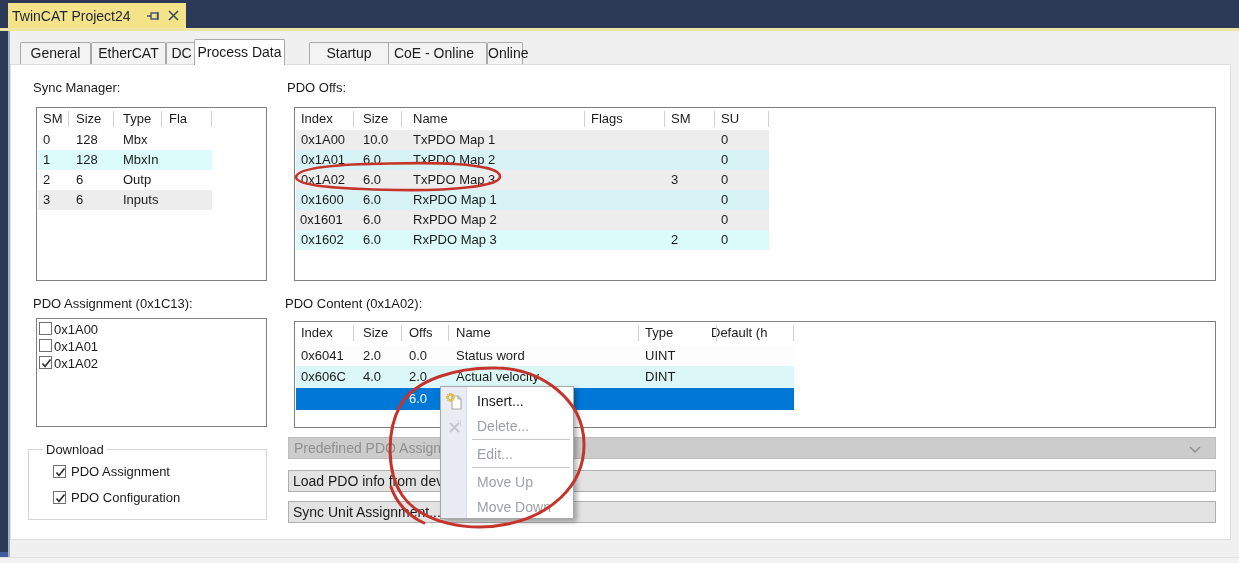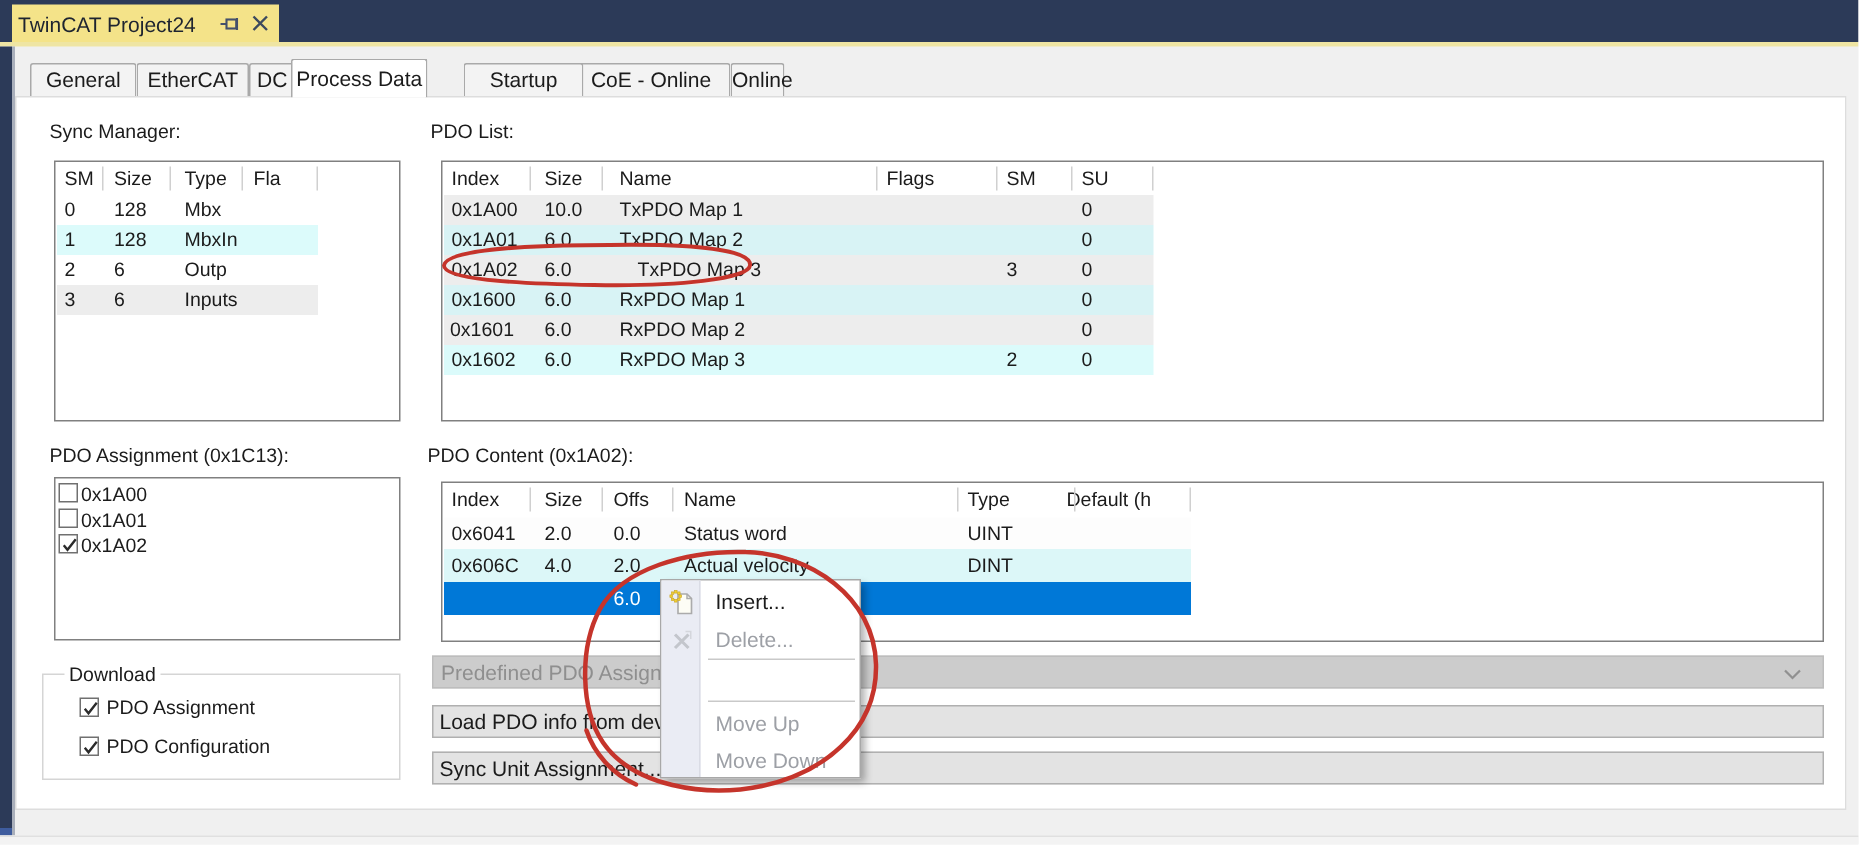--- a/index.html
+++ b/index.html
@@ -72,21 +72,21 @@
       <div class="abs tab" style="left: 20px; width: 71px; z-index: 3;">General</div>
       <div class="abs tab" style="left: 91px; width: 75px; z-index: 2;">EtherCAT</div>
       <div class="abs tab" style="left: 166px; width: 31px; z-index: 3;">DC</div>
       <div class="abs tab selected" style="left: 194px; width: 91px; z-index: 5;">Process Data</div>
       <div class="abs tab" style="left: 309px; width: 80px; z-index: 3;">Startup</div>
       <div class="abs tab" style="left: 381px; width: 106px; z-index: 2;">CoE - Online</div>
       <div class="abs tab" style="left: 487px; width: 36px; z-index: 3;">Online</div>
     </div>
 
   <div class="abs grouplabel" style="left:33px; top:80px;">Sync Manager:</div>
-  <div class="abs grouplabel" style="left:287px; top:80px;">PDO List:</div>
+  <div class="abs grouplabel" style="left:287px; top:80px;">PDO Offs:</div>
   <div class="abs grouplabel" style="left:33px; top:296px;">PDO Assignment (0x1C13):</div>
   <div class="abs grouplabel" style="left:285px; top:296px;">PDO Content (0x1A02):</div>
 
   <div class="abs table" id="syncTable" style="left:36px; top:107px; width:231px; height:174px;">
       <div class="th" style="left: 6px;">SM</div>
       <div class="th" style="left: 39px;">Size</div>
       <div class="th" style="left: 86px;">Type</div>
       <div class="th" style="left: 132px;">Fla</div>
       <div class="vsep" style="left: 31px;"></div>
       <div class="vsep" style="left: 76px;"></div>
@@ -134,21 +134,21 @@
       </div>
       <div class="tr" style="left: 1px; top: 42px; width: 473px; height: 20px; line-height: 20px; background: rgb(216, 243, 245);">
         <div class="td" style="left: 5px;">0x1A01</div>
         <div class="td" style="left: 67px;">6.0</div>
         <div class="td" style="left: 117px;">TxPDO Map 2</div>
         <div class="td" style="left: 425px;">0</div>
       </div>
       <div class="tr" style="left: 1px; top: 62px; width: 473px; height: 20px; line-height: 20px; background: rgb(237, 237, 237);">
         <div class="td" style="left: 5px;">0x1A02</div>
         <div class="td" style="left: 67px;">6.0</div>
-        <div class="td" style="left: 129px;">TxPDO Map 3</div>
+        <div class="td" style="left: 117px;">TxPDO Map 3</div>
         <div class="td" style="left: 375px;">3</div>
         <div class="td" style="left: 425px;">0</div>
       </div>
       <div class="tr" style="left: 1px; top: 82px; width: 473px; height: 20px; line-height: 20px; background: rgb(216, 243, 245);">
         <div class="td" style="left: 5px;">0x1600</div>
         <div class="td" style="left: 67px;">6.0</div>
         <div class="td" style="left: 117px;">RxPDO Map 1</div>
         <div class="td" style="left: 425px;">0</div>
       </div>
       <div class="tr" style="left: 1px; top: 102px; width: 473px; height: 20px; line-height: 20px; background: rgb(237, 237, 237);">
@@ -253,20 +253,23 @@
         </svg>
       </div>
       <div class="menu-item disabled" style="top: 27px;">
         <span class="mlabel">Delete...</span>
         <svg class="abs" style="left:7px;top:6px;" width="14" height="14" viewBox="0 0 14 14">
           <path d="M9 1 H12.5 V6" fill="none" stroke="#D4D6DC" stroke-width="1"></path>
           <path d="M2 3 L11 12 M11 3 L2 12" stroke="#C3C6CC" stroke-width="2.1" fill="none"></path>
         </svg>
       </div>
       <div class="menu-sep" style="top: 52px;"></div>
+      <div class="menu-item disabled" style="top: 55px;">
+        <span class="mlabel">Edit...</span>
+      </div>
       <div class="menu-sep" style="top: 80px;"></div>
       <div class="menu-item disabled" style="top: 83px;">
         <span class="mlabel">Move Up</span>
       </div>
       <div class="menu-item disabled" style="top: 108px;">
         <span class="mlabel">Move Down</span>
       </div>
     </div>
 
   <svg class="abs annot" width="1239" height="563" viewBox="0 0 1239 563">

